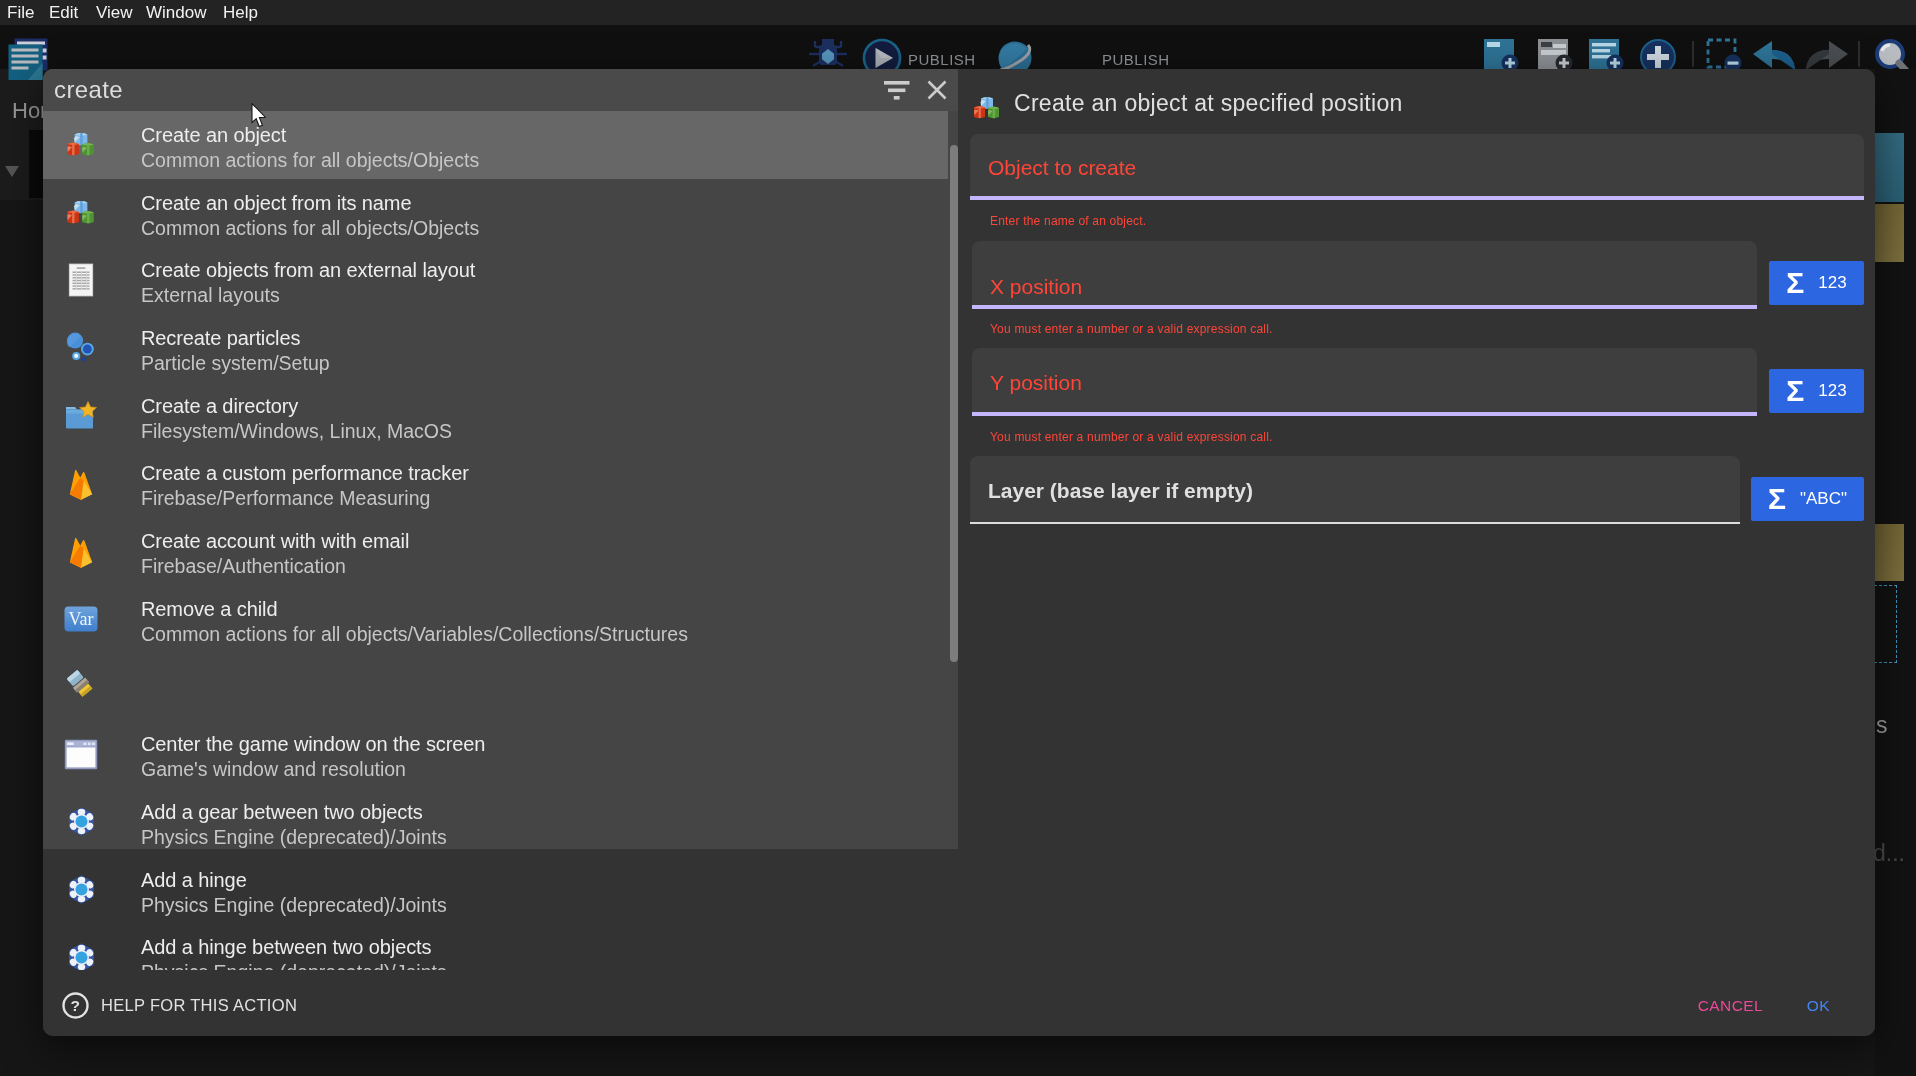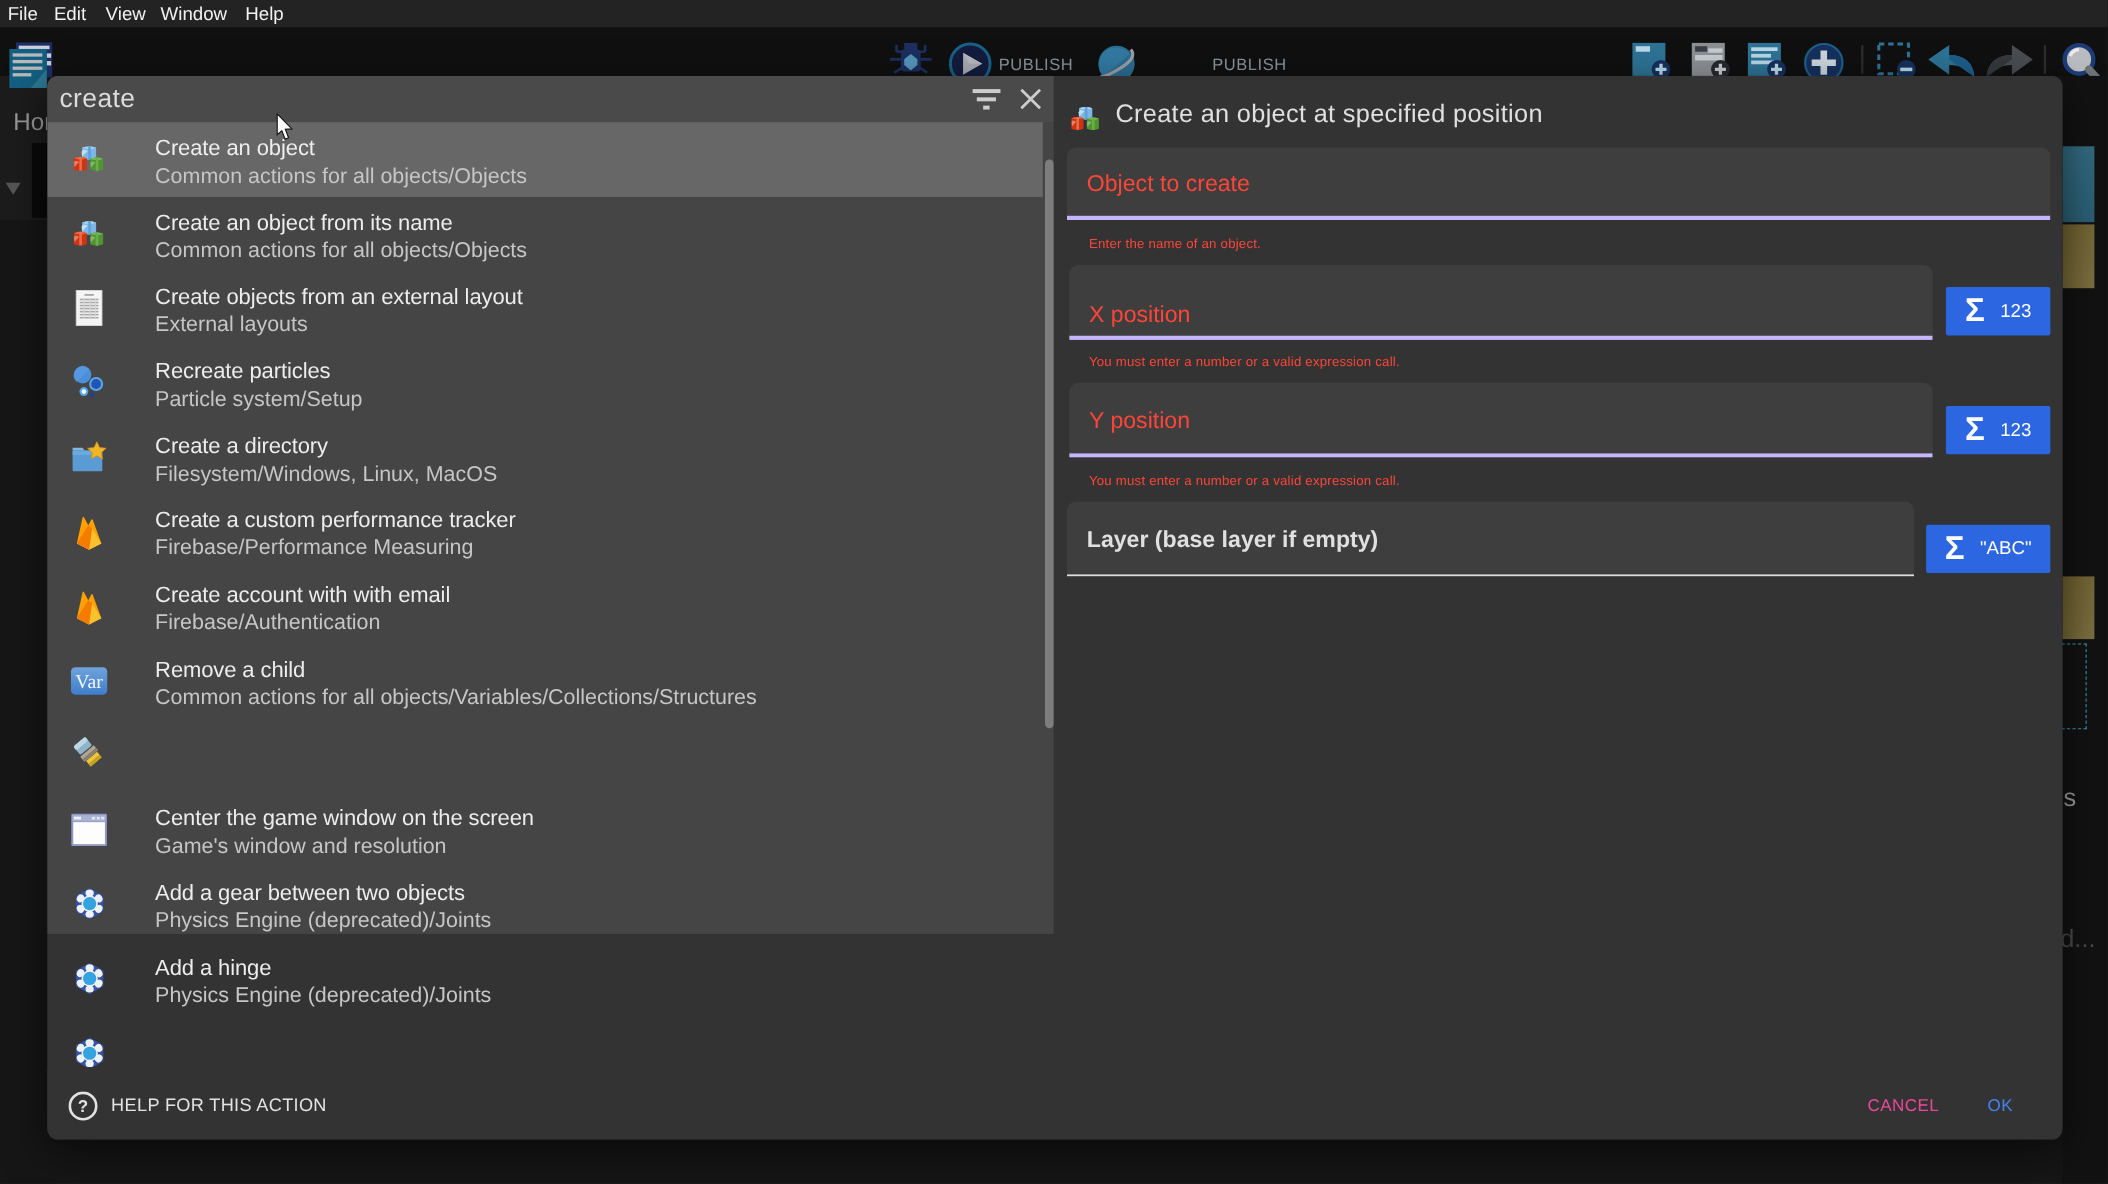--- a/index.html
+++ b/index.html
@@ -404,20 +404,24 @@
 <circle cx="17" cy="17" r="12.6" fill="#3a5aa8" opacity="0.55"></circle>
 <ellipse cx="17.0" cy="7.1" rx="3.9" ry="3.3" fill="#eef2f8" transform="rotate(0 17.0 7.1)"></ellipse>
 <ellipse cx="25.6" cy="12.1" rx="3.9" ry="3.3" fill="#eef2f8" transform="rotate(60 25.6 12.1)"></ellipse>
 <ellipse cx="25.6" cy="21.9" rx="3.9" ry="3.3" fill="#eef2f8" transform="rotate(120 25.6 21.9)"></ellipse>
 <ellipse cx="17.0" cy="26.9" rx="3.9" ry="3.3" fill="#eef2f8" transform="rotate(180 17.0 26.9)"></ellipse>
 <ellipse cx="8.4" cy="21.9" rx="3.9" ry="3.3" fill="#eef2f8" transform="rotate(240 8.4 21.9)"></ellipse>
 <ellipse cx="8.4" cy="12.0" rx="3.9" ry="3.3" fill="#eef2f8" transform="rotate(300 8.4 12.0)"></ellipse>
 <circle cx="17" cy="17" r="7.7" fill="#eef2f8"></circle>
 <circle cx="17" cy="17" r="6.2" fill="#36a3e1"></circle>
 </svg>
+          </div>
+          <div class="rtxt">
+            <div class="rtitle">Add a hinge between two objects</div>
+            <div class="rsub">Physics Engine (deprecated)/Joints</div>
           </div>
         </div>
     </div>
     <div id="thumb"></div>
   </div>
   <div id="rightpanel">
     <div class="abs" style="left:13px; top:23px; width:32px; height:32px;"><svg width="32" height="32" viewBox="0 0 32 32">
 <g>
 <path d="M10 6.5 q6-2.5 12 0 l0 9 q-6 2.5 -12 0 z" fill="#7db7e8"></path>
 <path d="M10 6.5 q6-2.5 12 0 q-6 2.2 -12 0 z" fill="#a8d2f0"></path>

